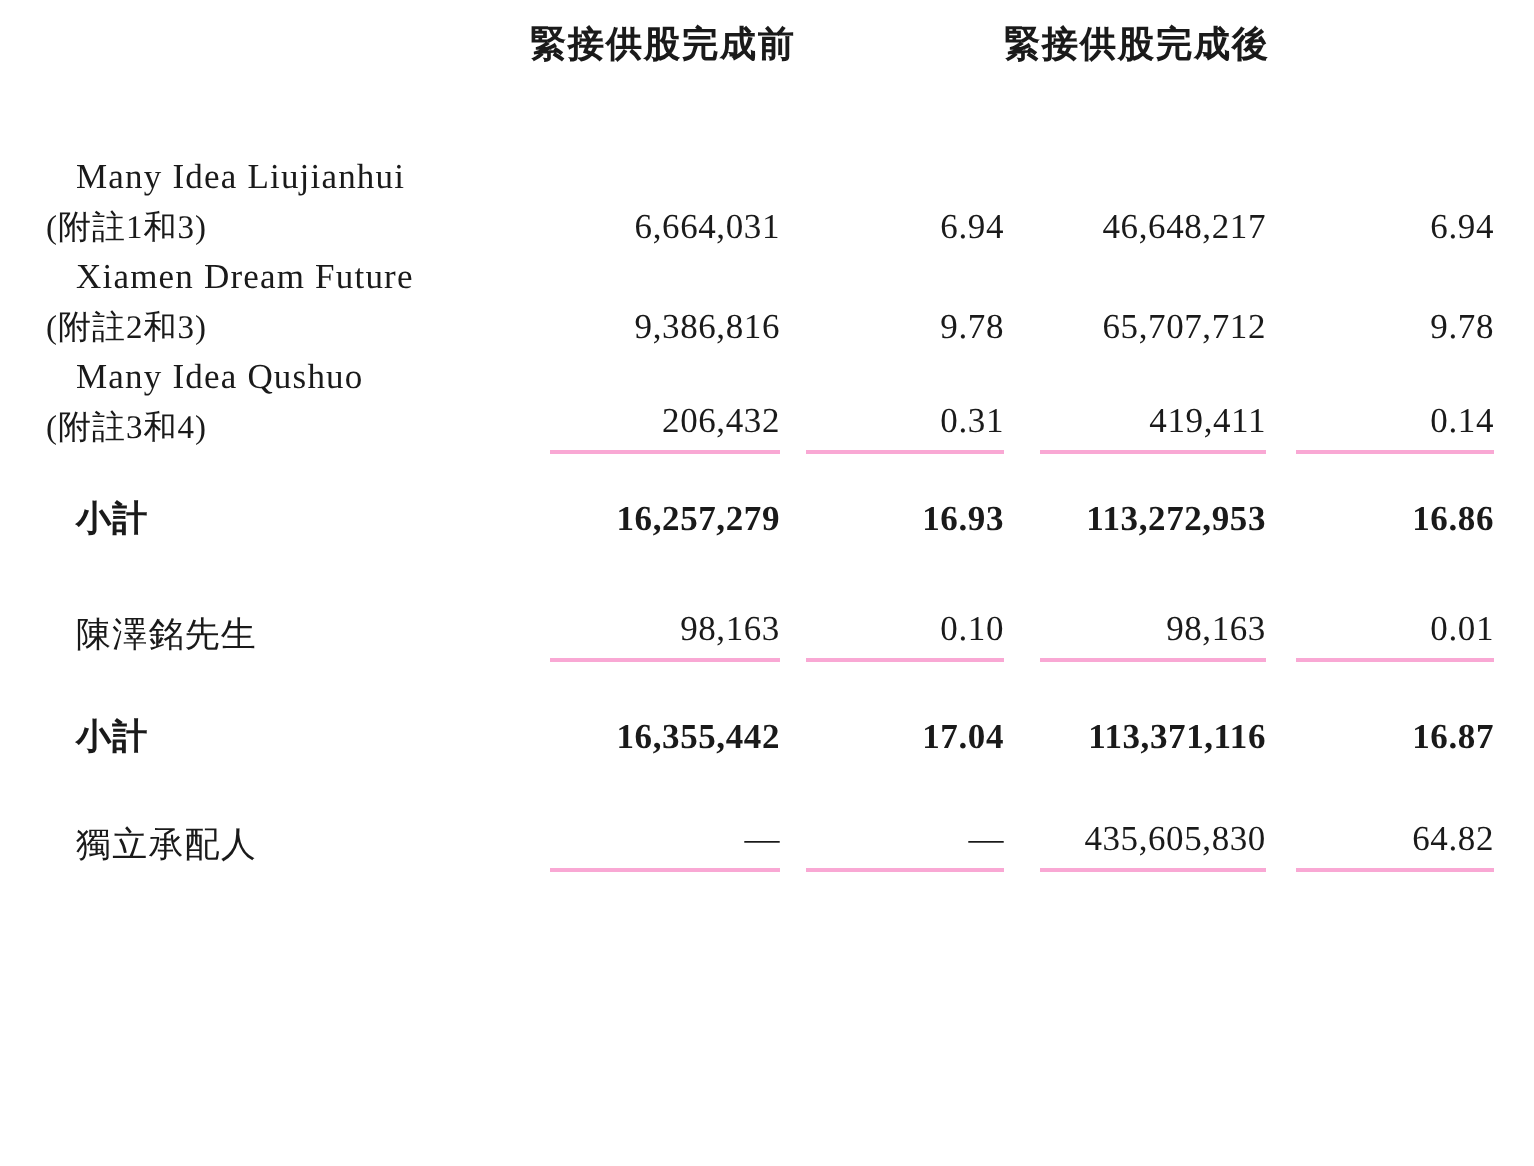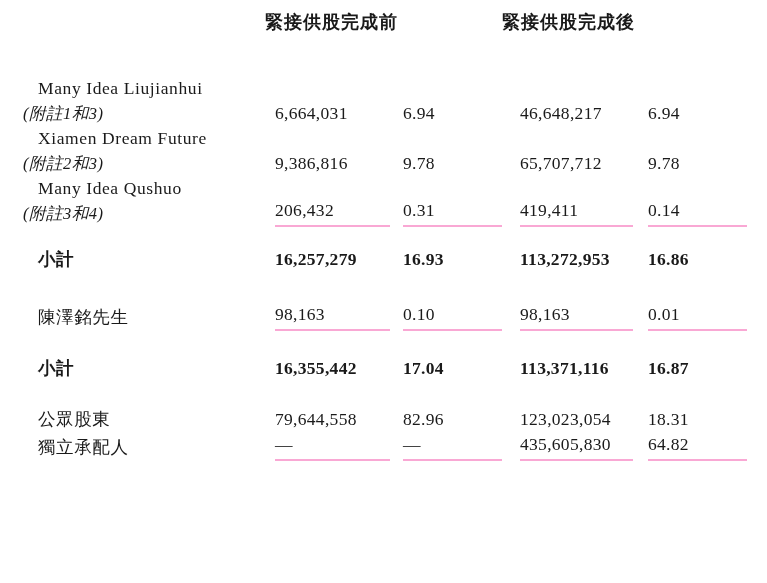--- a/index.html
+++ b/index.html
@@ -38,32 +38,31 @@
     text-align: right;
     font-size: 17px;
     padding-bottom: 2px;
     white-space: nowrap;
   }
 
   td.label { font-size: 17.5px; }
   td.label .line1 { line-height: 25px; letter-spacing: 0.6px; white-space: nowrap; margin-left: 28px; }
   td.label .note {
     line-height: 25px;
-    font-style: italic;
     font-size: 16.5px;
     padding-left: 13px;
     letter-spacing: 0.5px;
     white-space: nowrap;
   }
   tr.italic td.label .line1 { font-style: italic; }
   tr.bold td.label .line1 { font-weight: bold; }
   tr.bold td.num { font-weight: bold; }
 
   td.num {
-    text-align: left;
+    text-align: right;
     font-size: 17.5px;
     line-height: 25px;
     letter-spacing: 0.3px;
     white-space: nowrap;
   }
   td.num.u  { border-bottom: 2px solid #f9a8d4; padding-bottom: 2px; }
   td.num.uu { border-bottom: 7px double #1a1a1a; padding-bottom: 1px; }
 
   tr.spacer td { height: 26px; }
 </style>
@@ -182,33 +181,20 @@
           <td></td>
           <td class="num">113,371,116</td>
           <td></td>
           <td class="num">16.87</td>
         </tr>
         <tr class="spacer">
           <td colspan="9" style="height: 26px;"></td>
         </tr>
         <tr class="data-row">
           <td class="label">
-            <div class="line1">公眾股東</div>
-          </td>
-          <td></td>
-          <td class="num">79,644,558</td>
-          <td></td>
-          <td class="num">82.96</td>
-          <td></td>
-          <td class="num">123,023,054</td>
-          <td></td>
-          <td class="num">18.31</td>
-        </tr>
-        <tr class="data-row">
-          <td class="label">
             <div class="line1">獨立承配人</div>
           </td>
           <td></td>
           <td class="num u">—</td>
           <td></td>
           <td class="num u">—</td>
           <td></td>
           <td class="num u">435,605,830</td>
           <td></td>
           <td class="num u">64.82</td>

